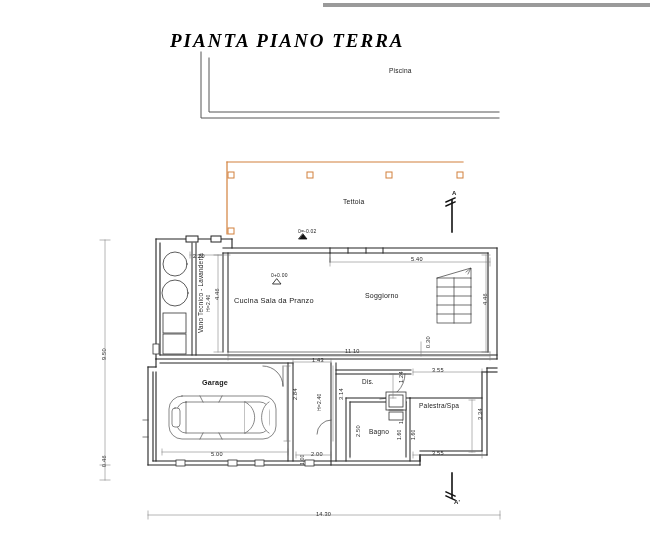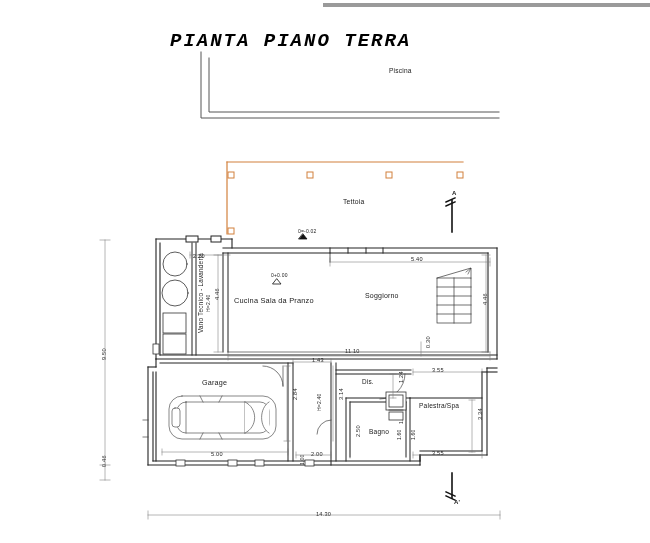--- a/index.html
+++ b/index.html
@@ -6,41 +6,41 @@
   body{width:650px;height:543px;position:relative;overflow:hidden;
        font-family:"Liberation Sans", sans-serif;color:#111;}
 
   #plan{position:absolute;left:0;top:0;width:650px;height:543px;}
 
   .lbl{position:absolute;white-space:nowrap;font-family:"Liberation Sans",sans-serif;
        color:#1a1a1a;letter-spacing:0.2px;}
   .room{font-size:7.2px;}
   .dim{font-size:5.6px;color:#222;}
   .dimv{font-size:5.6px;color:#222;transform-origin:0 0;}
-  .title{font-family:Liberation Mono, monospace;font-style:italic;font-weight:700;
+  .title{font-family:Liberation Serif, serif;font-style:italic;font-weight:700;
          font-size:19px;letter-spacing:2.0px;color:#000;}
   .secmk{font-size:7px;font-weight:700;}
   .topbar{position:absolute;background:#9a9a9a;}
 </style>
 </head>
 <body>
 
 <div class="topbar" style="left:323px;top:3px;width:327px;height:4px;"></div>
 
 <div class="lbl title" style="left:170px;top:30px;">PIANTA PIANO TERRA</div>
 
 <div class="lbl room" style="left:389px;top:67px;font-size:6.6px;">Piscina</div>
 
 <div class="lbl room" style="left:343px;top:198px;font-size:6.8px;">Tettoia</div>
 
 <div class="lbl room" style="left:234px;top:296px;font-size:7.4px;">Cucina Sala da Pranzo</div>
 
 <div class="lbl room" style="left:365px;top:292px;font-size:7px;">Soggiorno</div>
 
-<div class="lbl room" style="left:202px;top:378px;font-size:7.2px;">Garage</div>
+<div class="lbl room" style="left:202px;top:378px;font-size:7.2px;font-weight:bold;">Garage</div>
 
 <div class="lbl room" style="left:362px;top:378px;font-size:6.4px;">Dis.</div>
 
 <div class="lbl room" style="left:369px;top:428px;font-size:6.6px;">Bagno</div>
 
 <div class="lbl room" style="left:419px;top:402px;font-size:6.6px;">Palestra/Spa</div>
 
 <div class="lbl room" style="left:197px;top:333px;font-size:6.4px;transform:rotate(-90deg);transform-origin:0 0;">Vano Tecnico - Lavanderia</div>
 <div class="lbl dim" style="left:205px;top:312px;transform:rotate(-90deg);transform-origin:0 0;font-size:5px;">H=2.40</div>
 

